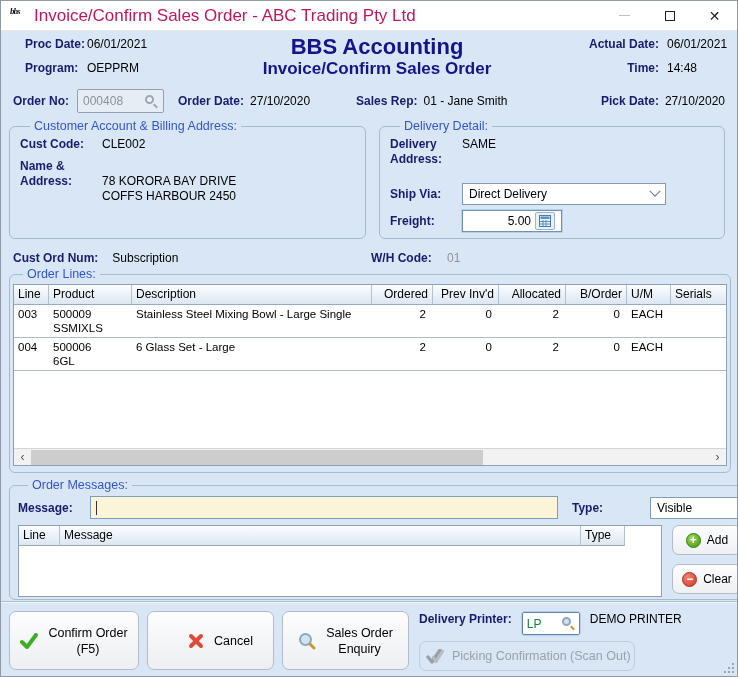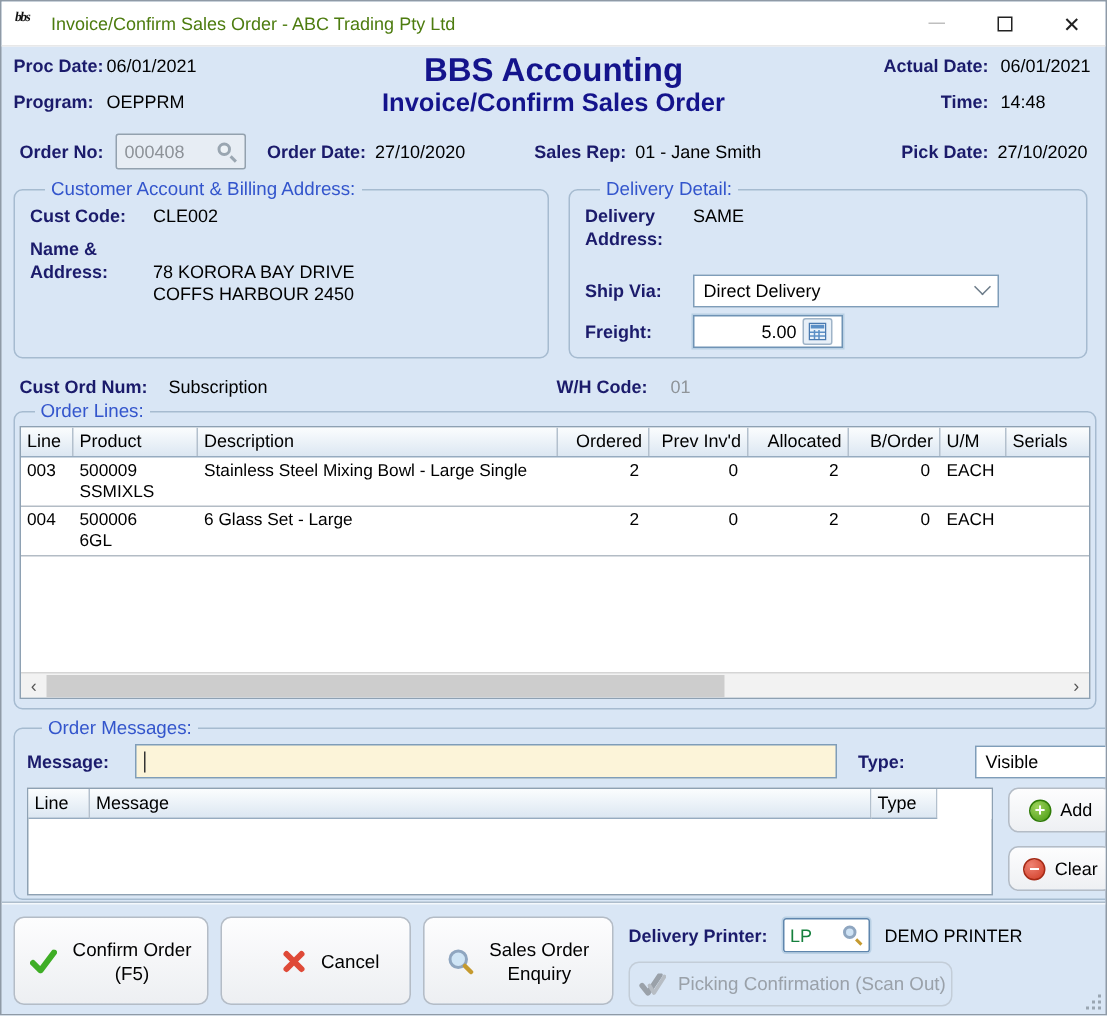--- a/index.html
+++ b/index.html
@@ -4,33 +4,33 @@
 <style>
   * { box-sizing: border-box; margin: 0; padding: 0; }
   html,body { width:738px; height:677px; }
   body { font-family: "Liberation Sans", sans-serif; font-size:12px; color:#000; background:#fff; }
 
   .window { position:relative; width:738px; height:677px; border:1px solid #8f9aa6; background:#d9e6f5; overflow:hidden; }
 
   
   .titlebar { position:absolute; top:0; left:0; right:0; height:30px; background:#ffffff; display:flex; align-items:center; border-bottom:1px solid #e8e8e8; }
   .app-icon { width:17px; height:16px; margin:0 7px 0 9px; font-family:"Liberation Serif",serif; font-weight:bold; font-style:italic; font-size:9px; line-height:7px; color:#111; letter-spacing:-1px; }
-  .title-text { font-size:12px; color:#4d7c0f; }
+  .title-text { font-size:17px; color:#be185d; }
   .win-controls { margin-left:auto; display:flex; height:100%; }
   .win-btn { width:45px; height:100%; display:flex; align-items:center; justify-content:center; font-size:13px; color:#222; }
   .win-btn.min span { display:block; width:11px; height:0; border-top:1px solid #bfbfbf; }
   .win-btn.max span { display:block; width:10px; height:10px; border:1.5px solid #222; }
   .win-btn.close { font-size:14px; }
 
   .navy { color:#1b1b6b; font-weight:bold; }
   .val { color:#000; }
   .gray-val { color:#8f9499; }
 
   
-  .hdr { position:absolute; top:36px; left:8px; right:8px; height:50px; }
+  .hdr { position:absolute; top:36px; left:24px; right:8px; height:50px; }
   .hdr-left { position:absolute; left:0; top:0; }
   .hdr-left .row, .hdr-right .row { height:24px; display:flex; align-items:flex-start; }
   .hdr-left .row .navy { width:62px; display:inline-block; }
   .hdr-center { position:absolute; left:120px; right:120px; top:-2px; text-align:center; }
   .app-title { font-size:22px; font-weight:bold; color:#14148c; line-height:24px; }
   .screen-title { font-size:17px; font-weight:bold; color:#14148c; line-height:20px; }
   .hdr-right { position:absolute; right:0; top:0; }
   .hdr-right .row { justify-content:flex-end; }
   .hdr-right .navy { margin-right:8px; }
   .hdr-right .val { width:62px; text-align:left; }
@@ -114,21 +114,21 @@
   .circ { width:15px; height:15px; border-radius:50%; color:#fff; font-size:12px; font-weight:bold; display:flex; align-items:center; justify-content:center; line-height:1; }
   .circ.green { background:radial-gradient(circle at 35% 30%, #9ed45c, #47980f); border:1px solid #2f7b07; }
   .circ.red { background:radial-gradient(circle at 35% 30%, #ef8273, #cf3a23); border:1px solid #a52a16; }
 
   
   .footer { position:absolute; left:0; right:0; bottom:0; height:75px; border-top:1px solid #aebdcc; box-shadow:inset 0 1px 0 #f4f8fc; padding:7px 8px; }
   .big-btn { position:absolute; top:9px; height:59px; border:1px solid #b4bcc6; border-radius:7px; background:linear-gradient(#fdfdfe,#edeff2); display:flex; align-items:center; justify-content:center; gap:10px; font-size:12.5px; text-align:center; line-height:16px; }
   .btn-confirm { left:8px; width:130px; }
   .btn-cancel { left:146px; width:127px;padding-left:20px; }
   .btn-enquiry { left:281px; width:127px; }
-  .printer-row { position:absolute; left:418px; top:10px; display:flex; align-items:center; }
+  .printer-row { position:absolute; left:418px; top:10px; display:flex; align-items:flex-start; }
   .lp-field { width:58px; height:23px; background:#fff; border:1px solid #5f86ad; outline:1px solid #b9d0e4; margin-left:10px; padding:0 4px; }
   .lp-field .code { color:#15803d; }
   .printer-name { margin-left:10px; }
   .btn-picking { position:absolute; left:418px; top:39px; width:216px; height:30px; border:1px solid #c3cdd8; border-radius:7px; background:transparent; display:flex; align-items:center; padding-left:6px; gap:8px; color:#9aa1a9; font-size:12.5px; }
   .grip { position:absolute; right:3px; bottom:3px; width:10px; height:10px; }
   .grip i { position:absolute; width:2px; height:2px; background:#9aa6b2; }
   .grip i:nth-child(1){ right:0; bottom:0; } .grip i:nth-child(2){ right:4px; bottom:0; } .grip i:nth-child(3){ right:0; bottom:4px; }
   .grip i:nth-child(4){ right:8px; bottom:0; } .grip i:nth-child(5){ right:0; bottom:8px; } .grip i:nth-child(6){ right:4px; bottom:4px; }
 
   svg { display:block; }

